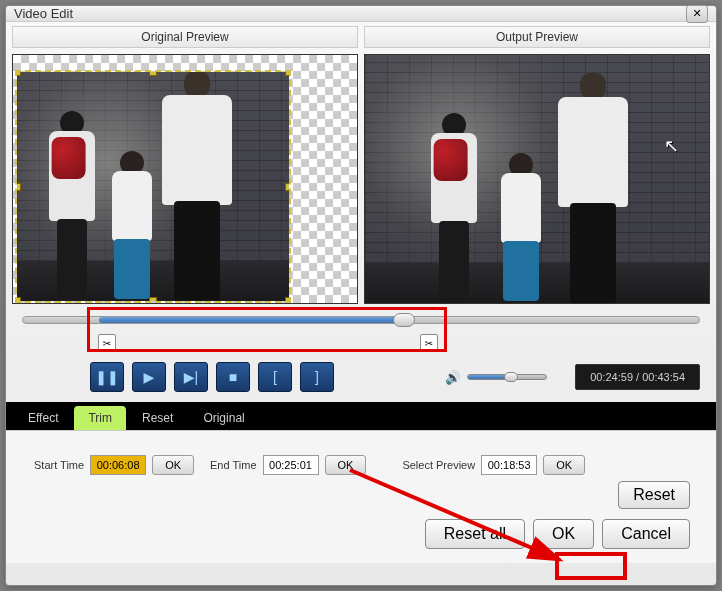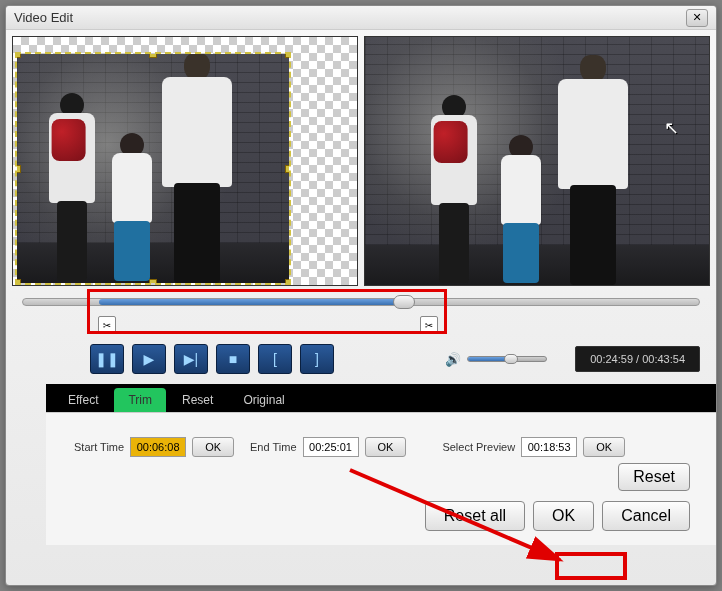--- a/index.html
+++ b/index.html
@@ -7,21 +7,21 @@
 
 .window {
   width: 712px; height: 581px;
   background: linear-gradient(#f8f8f8, #e8e8e8);
   border: 1px solid #888; border-radius: 4px;
   display: flex; flex-direction: column;
   box-shadow: 0 2px 8px rgba(0,0,0,0.3);
 }
 
 .titlebar {
-  height: 24px; padding: 0 8px;
+  height: 16px; padding: 0 8px;
   display: flex; align-items: center; justify-content: space-between;
   background: linear-gradient(#f5f5f5, #e0e0e0);
   border-bottom: 1px solid #ccc;
   border-radius: 4px 4px 0 0;
   gap: 45px;
 }
 .titlebar-title { font-size: 13px; color: #333; }
 .close-btn {
   width: 22px; height: 18px;
   background: linear-gradient(#f0f0f0, #d0d0d0);
@@ -113,24 +113,24 @@
 .trim-a { left: 76px; } .trim-b { left: 398px; }
 
 .controls-row { display:flex; align-items:center; margin: 8px 16px 0; gap: 8px; }
 .ctrl-btn { width:34px;height:30px;background:linear-gradient(#2a5a9a,#183a6a);border:1px solid #0a2040;border-radius:3px;display:flex;align-items:center;justify-content:center;color:#9ed6ff;font-size:14px; }
 .vol { display:flex;align-items:center;gap:6px;margin-left:auto;margin-right:20px; }
 .vol-track { width:80px;height:6px;background:linear-gradient(#d0d0d0,#b0b0b0);border-radius:3px;border:1px solid #888;position:relative; }
 .vol-fill { position:absolute;left:0;top:0;bottom:0;width:40px;background:linear-gradient(#6aa0e0,#3a70b0);border-radius:3px; }
 .vol-thumb { position:absolute;left:36px;top:-3px;width:14px;height:10px;background:linear-gradient(#f8f8f8,#c8c8c8);border:1px solid #888;border-radius:5px; }
 .time-disp { background:#1a1a1a;color:#d0d0d0;font-size:11px;padding:6px 14px;border:1px solid #333;border-radius:2px; }
 
-.tabs-area { margin-top: 10px; margin-left: 40px; }
+.tabs-area { margin-top: 10px; }
 .tab-strip { display:flex; background:#000; padding: 4px 8px 0; gap:2px; }
 .tab { padding: 5px 14px; font-size:12px; color:#ccc; background:#000; cursor:pointer; border-radius:4px 4px 0 0; }
-.tab.active { background:#22c55e; color:#333; }
+.tab.active { background:#bef264; color:#333; }
 .tab-body { background:#f5f5f5; padding: 24px 18px 14px; border-top:1px solid #ccc; }
 
 .trim-controls { display:flex; align-items:center; gap:6px; font-size:11px; color:#333; }
 .trim-controls .lbl { margin-left: 10px; }
 .timefield { width:56px; height:20px; border:1px solid #999; font-size:11px; padding:2px 4px; background:#fff; text-align:center; }
 .timefield.sel { background:#eab308; }
 .small-btn { padding:3px 12px; font-size:11px; background:linear-gradient(#f8f8f8,#d8d8d8); border:1px solid #999; border-radius:3px; cursor:pointer; }
 
 .bottom-row { display:flex; justify-content:flex-end; align-items:center; gap:8px; margin-top: 10px; padding-right: 8px; }
 .std-btn { padding:5px 18px; font-size:16px; background:linear-gradient(#fdfdfd,#e0e0e0); border:1px solid #888; border-radius:4px; cursor:pointer; }
@@ -144,20 +144,24 @@
 
 <div class="window">
 
   <div class="titlebar">
     <span class="titlebar-title">Video Edit</span>
     <div class="close-btn">
         <span>✕</span>
       </div>
   </div>
 
+  <div class="preview-headers">
+    <div class="preview-header">Original Preview</div>
+    <div class="preview-header">Output Preview</div>
+  </div>
 
   <div class="preview-panes">
     <div class="preview-pane">
       <div class="checker"></div>
       <div class="crop-region">
         <div class="scene">
           <div class="wall"></div>
             <div class="light"></div>
             <div class="ground"></div>
           <div class="fig fig1">

